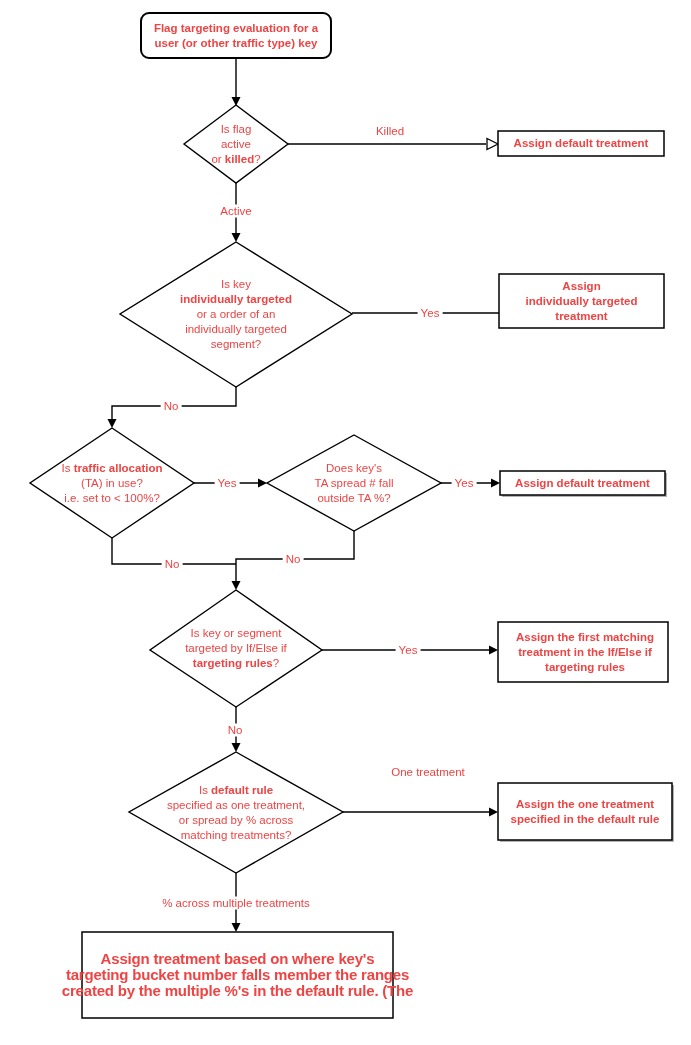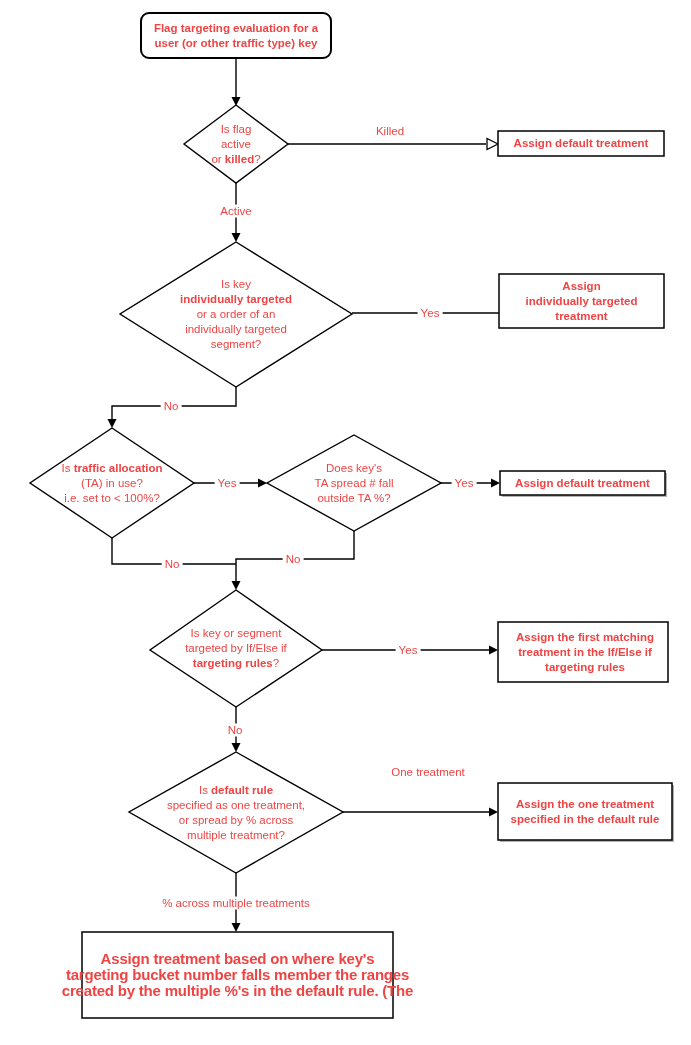--- a/index.html
+++ b/index.html
@@ -138,21 +138,21 @@
   <div class="node bold" style="left:498px;top:622px;width:174px;height:60px;">
     <span class="line">Assign the first matching</span>
     <span class="line">treatment in the If/Else if</span>
     <span class="line">targeting rules</span>
   </div>
 
   <div class="node" style="left:129px;top:752px;width:214px;height:121px;">
     <span class="line"><span>Is </span><span class="b">default rule</span></span>
     <span class="line">specified as one treatment,</span>
     <span class="line">or spread by % across</span>
-    <span class="line">multiple treatment?</span>
+    <span class="line">matching treatments?</span>
   </div>
 
   <div class="node bold" style="left:498px;top:783px;width:174px;height:57px;">
     <span class="line">Assign the one treatment</span>
     <span class="line">specified in the default rule</span>
   </div>
 
   <div class="node bold tight" style="left:82px;top:932px;width:311px;height:86px;">
     <span class="line">Assign treatment based on where key's</span>
     <span class="line">targeting bucket number falls member the ranges</span>

